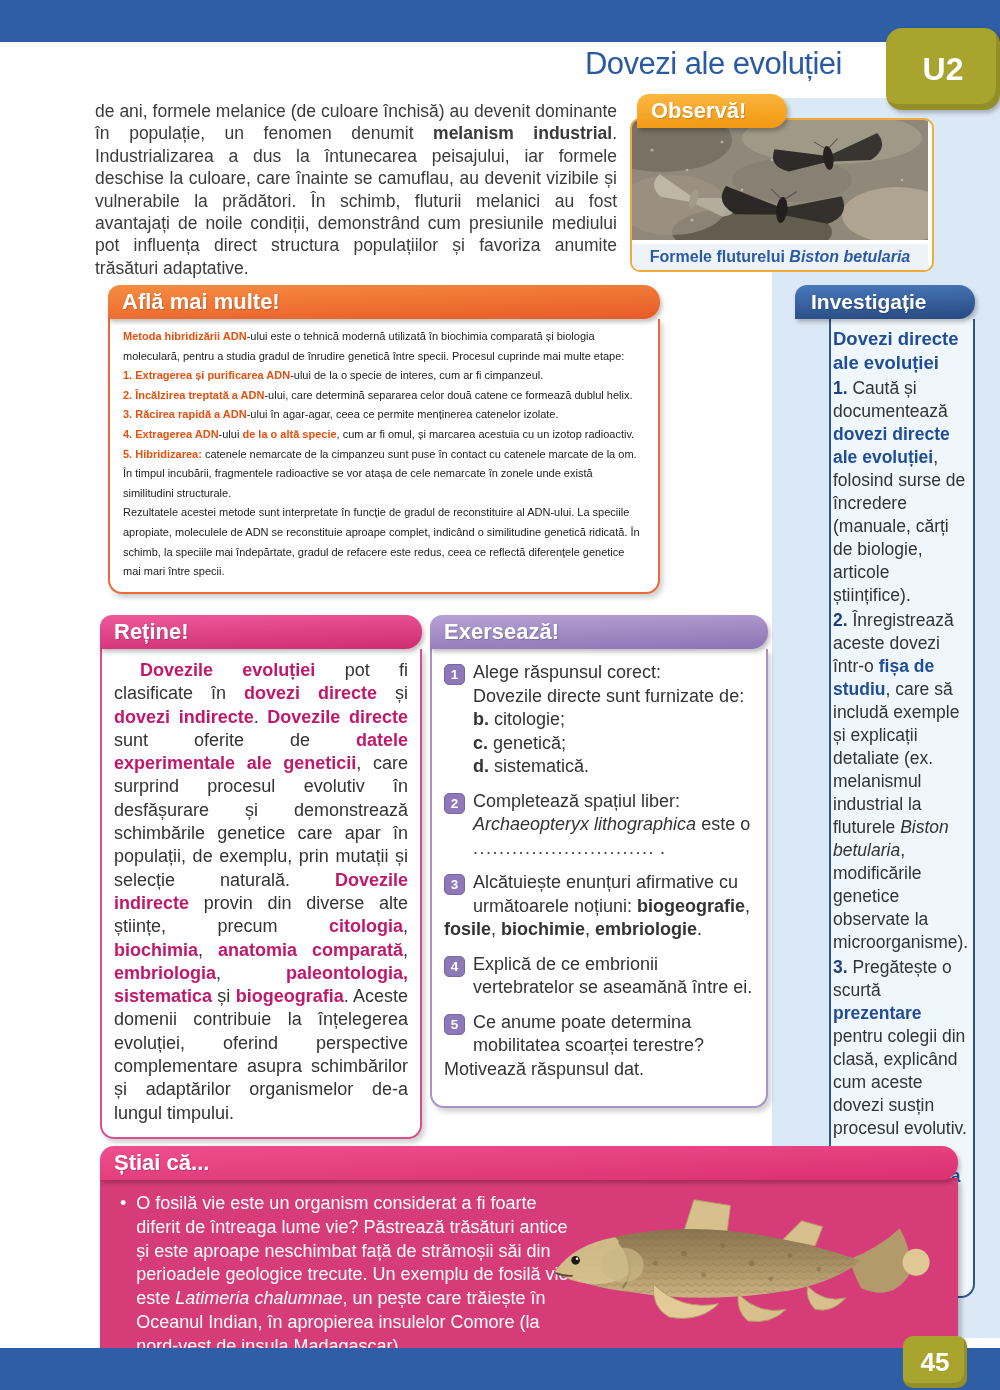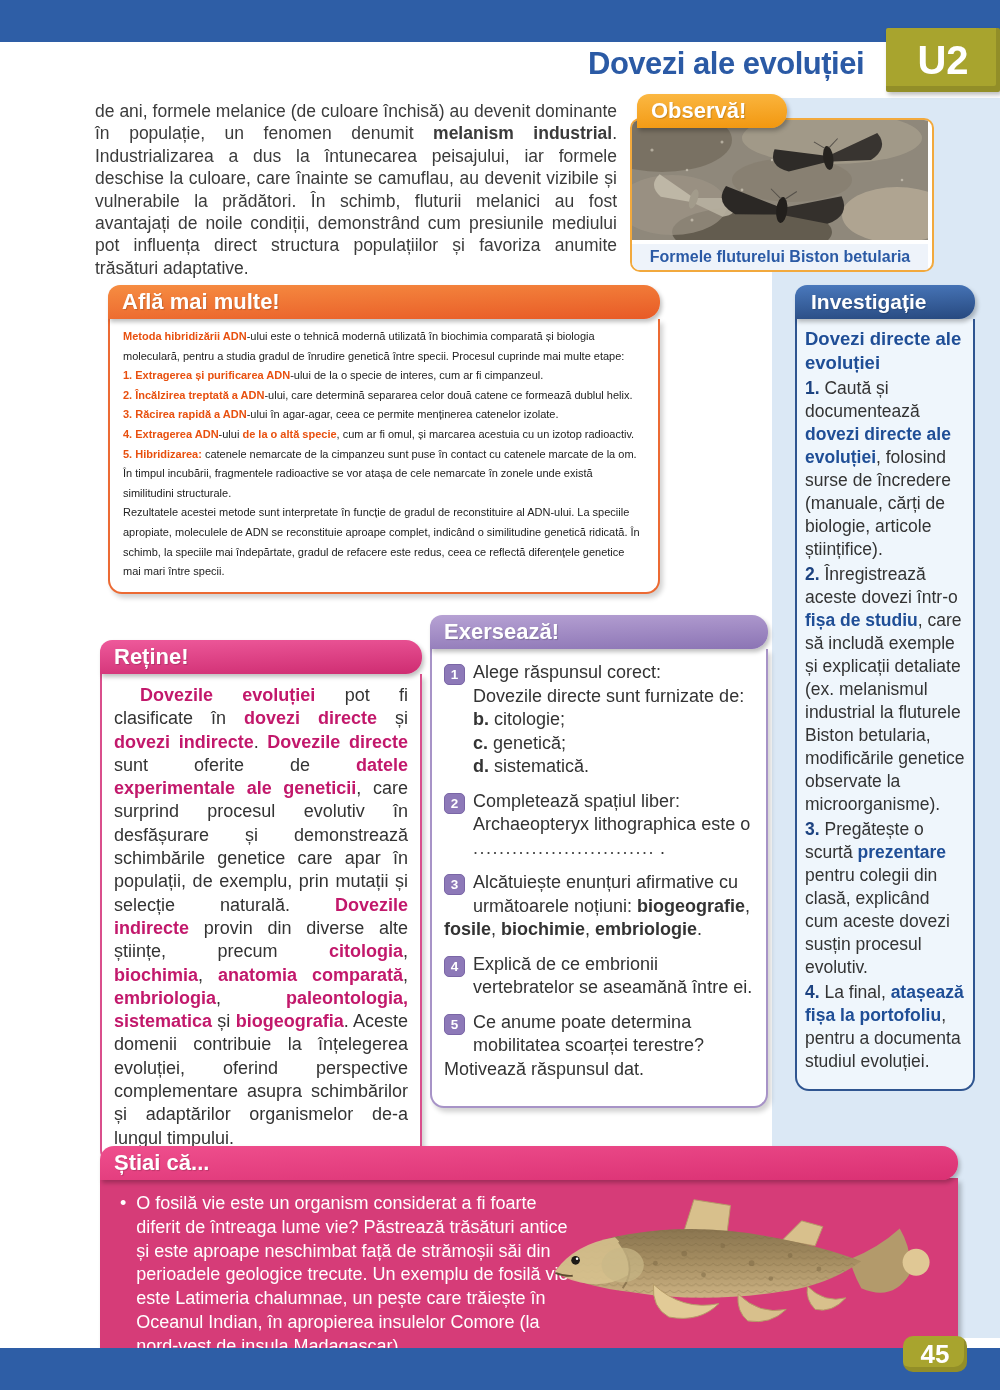--- a/index.html
+++ b/index.html
@@ -6,26 +6,26 @@
   body{
     position:relative;width:1000px;height:1390px;background:#ffffff;
     font-family:"Liberation Sans",sans-serif;overflow:hidden;
     -webkit-font-smoothing:antialiased;
   }
   
   .top-bar{position:absolute;left:0;top:0;width:1000px;height:42px;background:#2e5ea6;}
   .bottom-bar{position:absolute;left:0;top:1348px;width:1000px;height:42px;background:#2e5ea6;}
   .right-panel{position:absolute;left:772px;top:98px;width:228px;height:1240px;
     background:#dbe8f5;border-bottom-left-radius:20px;}
-  .page-title{position:absolute;top:46px;right:136px;font-size:31px;font-weight:bold;
+  .page-title{position:absolute;top:46px;right:158px;font-size:31px;font-weight:normal;
     color:#2b5aa5;letter-spacing:-0.5px;}
-  .u2-badge{position:absolute;left:886px;top:28px;width:114px;height:64px;background:#a8a42e;
-    border-radius:2px;color:#fff;font-weight:bold;font-size:40px;display:flex;align-items:center;
+  .u2-badge{position:absolute;left:886px;top:28px;width:114px;height:82px;background:#a8a42e;
+    border-radius:16px;color:#fff;font-weight:bold;font-size:32px;display:flex;align-items:center;
     justify-content:center;box-shadow:inset -4px -6px 0 rgba(0,0,0,.13),2px 3px 4px rgba(0,0,0,.25);}
-  .page-badge{position:absolute;left:903px;top:1336px;width:64px;height:36px;background:#a8a42e;
+  .page-badge{position:absolute;left:903px;top:1336px;width:64px;height:52px;background:#a8a42e;
     border-radius:10px;color:#fff;font-weight:bold;font-size:26px;display:flex;align-items:center;
     justify-content:center;box-shadow:inset -3px -5px 0 rgba(0,0,0,.13);}
   
   .intro{position:absolute;left:95px;top:100px;width:522px;font-size:17.5px;line-height:22.4px;
     color:#3b3b3b;text-align:justify;}
   
   .tab{height:34px;color:#fff;font-weight:bold;font-size:22px;line-height:34px;padding-left:14px;
     border-radius:12px 16px 16px 0;box-shadow:2px 3px 4px rgba(0,0,0,.25);position:relative;z-index:2;
     text-shadow:1px 1px 1px rgba(0,0,0,.18);}
   
@@ -37,21 +37,21 @@
   .observa-caption{position:absolute;left:0;bottom:0;width:296px;height:26px;background:#eef3fa;
     color:#2b5aa5;font-weight:bold;font-size:16px;line-height:26px;text-align:center;}
   
   .afla{position:absolute;left:108px;top:285px;width:552px;}
   .afla .tab{background:linear-gradient(178deg,#f68d42,#e85a26);}
   .afla-body{background:#fff;border:2px solid #ec6a33;border-top:none;border-radius:0 0 14px 14px;
     padding:8px 13px 10px;font-size:11px;line-height:19.6px;color:#222;
     box-shadow:3px 4px 5px rgba(0,0,0,.18);}
   .afla-body p{margin:0;}
   
-  .retine{position:absolute;left:100px;top:640px;width:322px;}
+  .retine{position:absolute;left:100px;top:615px;width:322px;}
   .retine .tab{background:linear-gradient(178deg,#ee5a9b,#ce2c71);}
   .retine-body{background:#fff;border:2px solid #d94f8c;border-top:none;border-radius:0 0 14px 14px;
     padding:10px 12px 12px;font-size:18px;line-height:23.3px;color:#333;text-align:justify;
     box-shadow:3px 4px 5px rgba(0,0,0,.18);}
   .retine-body p{margin:0;text-indent:26px;}
   
   .exerseaza{position:absolute;left:430px;top:615px;width:338px;}
   .exerseaza .tab{background:linear-gradient(178deg,#b7a2d4,#8b74b4);}
   .ex-body{background:#fff;border:2px solid #a793c7;border-top:none;border-radius:0 0 14px 14px;
     padding:12px 12px 14px;font-size:18px;line-height:23.5px;color:#333;min-height:420px;
@@ -61,34 +61,34 @@
   .chip{width:19px;height:19px;background:#8d79b8;border:1px solid #7a66a6;border-radius:5px;
     color:#fff;font-size:13.5px;font-weight:bold;text-align:center;line-height:19px;flex:0 0 auto;
     margin-top:3px;display:inline-block;}
   .ex-item.floated .chip{float:left;margin:3px 8px 0 0;}
   .ex-lines{flex:1;}
   .dots{letter-spacing:1.5px;color:#444;}
   
   .investigatie{position:absolute;left:795px;top:285px;width:180px;}
   .investigatie .tab{background:linear-gradient(178deg,#4a79bd,#27497f);font-size:21px;padding-left:16px;}
   .inv-body{background:#eff6fc;border:2px solid #2f5590;border-top:none;border-radius:0 0 14px 14px;
-    padding:8px 8px 14px;font-size:17.5px;line-height:23px;color:#333;min-height:745px;}
+    padding:8px 2px 14px;font-size:17.5px;line-height:23px;color:#333;min-height:745px;margin-left:34px;}
   .inv-heading{font-weight:bold;color:#1f4e96;font-size:18.5px;line-height:23.5px;margin-bottom:3px;}
   .inv-body p{margin:0 0 2px 0;}
   
   .stiai{position:absolute;left:100px;top:1108px;width:858px;margin-top:38px;}
   .stiai .tab{background:linear-gradient(178deg,#ef4f8d,#da3073);border-radius:14px 16px 16px 0;}
   .stiai-body{background:#d63c78;border-radius:0 0 16px 16px;margin-top:-2px;padding:14px 20px;
     height:158px;position:relative;box-shadow:3px 4px 5px rgba(0,0,0,.25);}
   .stiai-row{display:flex;gap:10px;width:452px;color:#fff;font-size:18px;line-height:23.8px;}
   .bullet{flex:0 0 auto;font-size:18px;}
   .fish{position:absolute;right:14px;top:6px;width:404px;height:168px;}
   
   .b{font-weight:bold;}
-  .i{}
+  .i{font-style:italic;}
   .ob{color:#e8500f;font-weight:bold;}
   .pb{color:#c2186b;font-weight:bold;}
   .bb{color:#1f4e96;font-weight:bold;}
   .nb{color:#1c4280;font-weight:bold;}
 </style>
 </head>
 <body>
 
 <div class="top-bar"></div>
 <div class="right-panel"></div>

